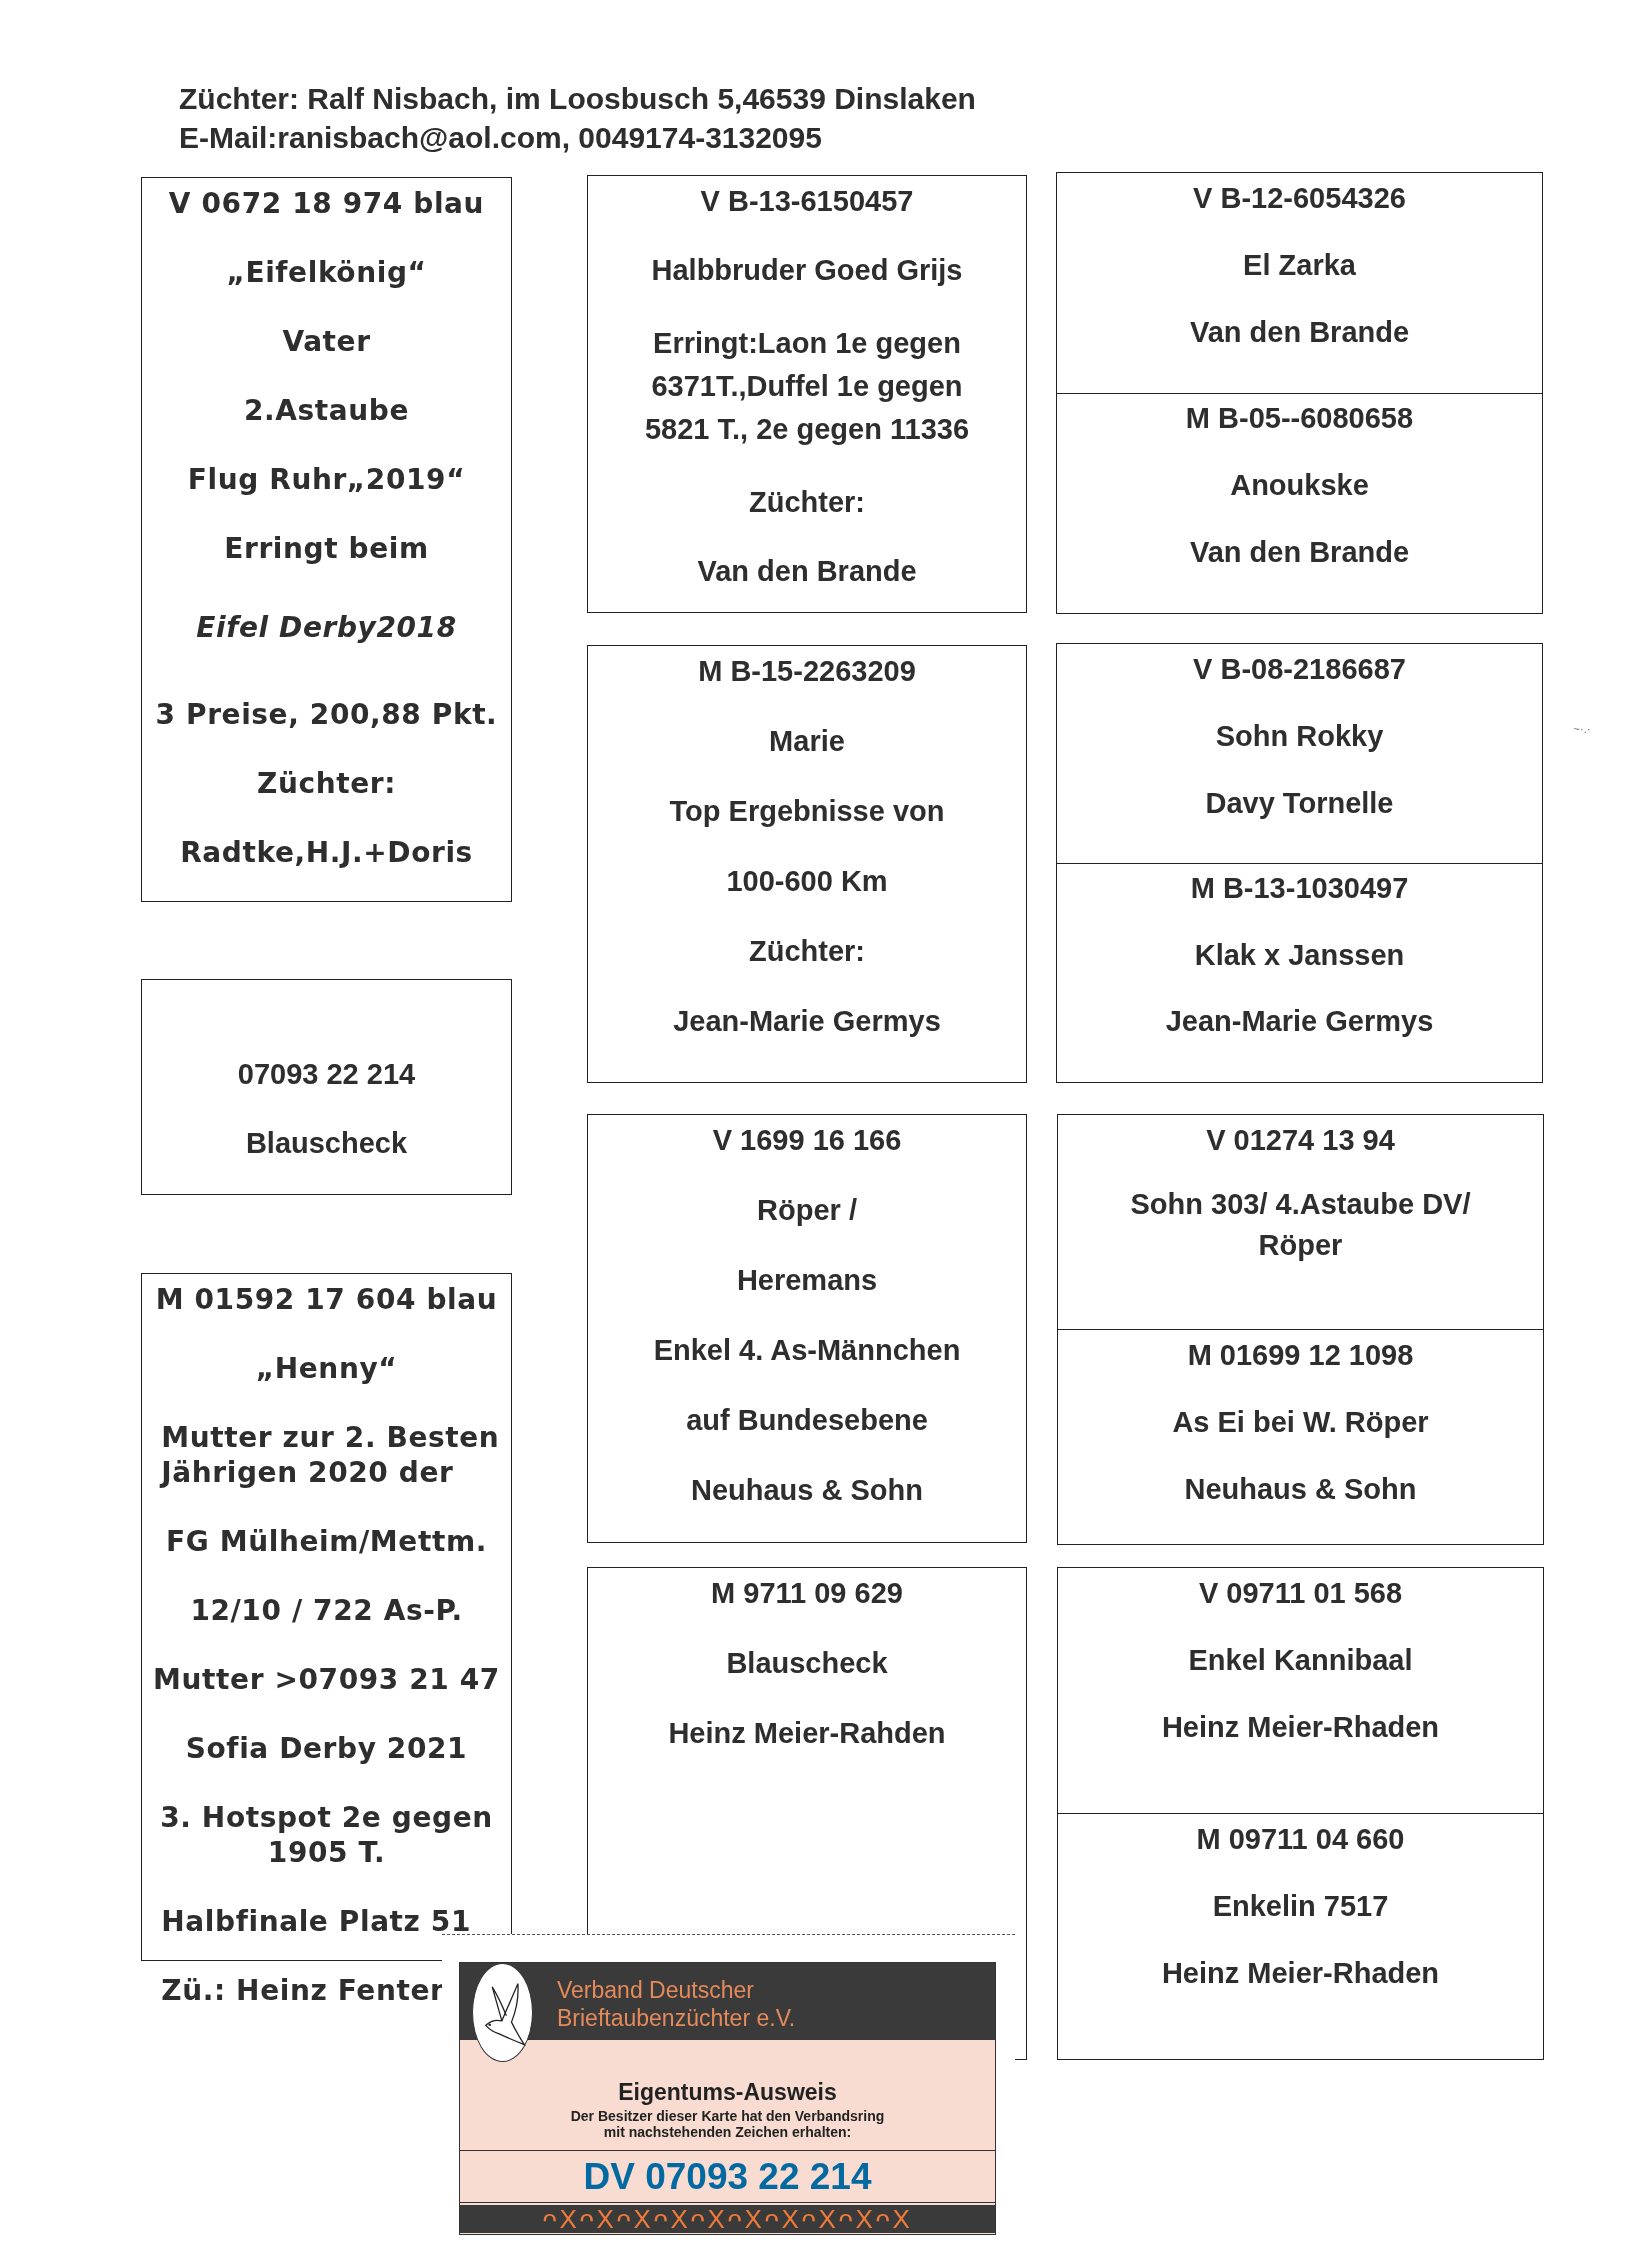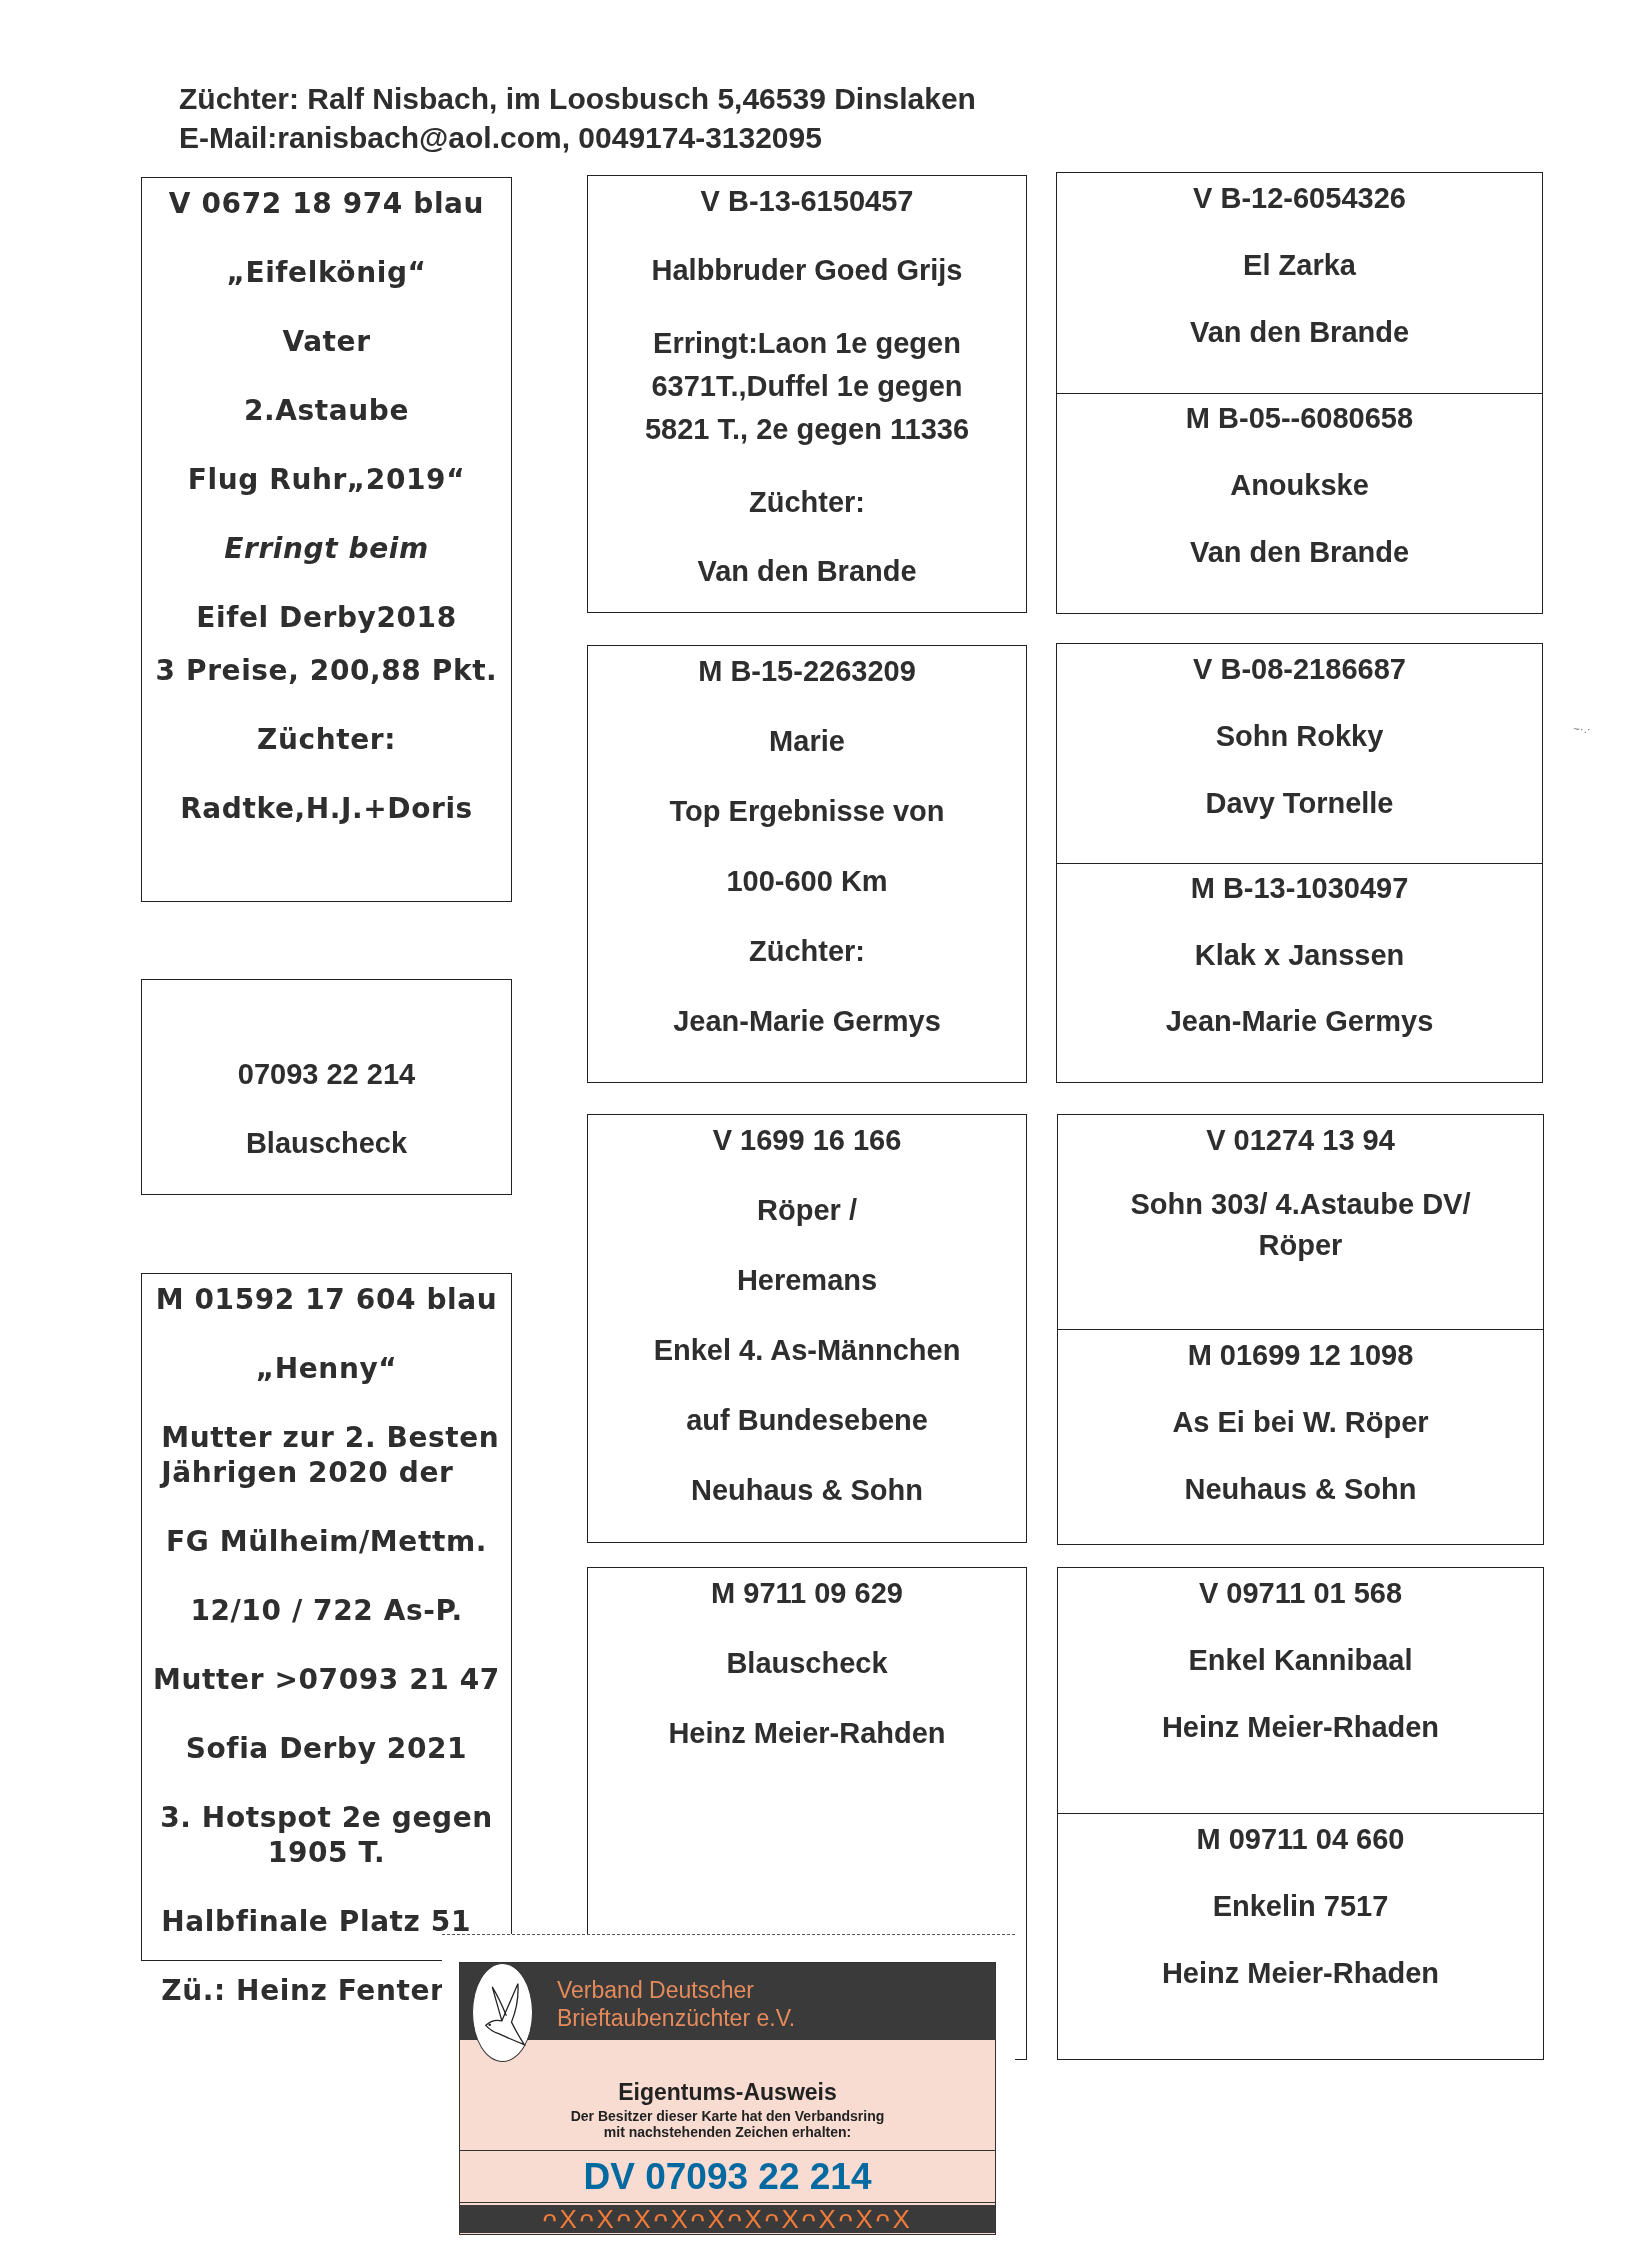--- a/index.html
+++ b/index.html
@@ -60,22 +60,22 @@
   <div>E-Mail:ranisbach@aol.com, 0049174-3132095</div>
 </div>
 
 <div class="box wide" style="left:141px; top:177px; width:371px; height:725px;">
   <div class="sec" style="padding-top:7.7px;">
     <div class="ln" style="margin-bottom:34px;">V 0672 18 974 blau</div>
     <div class="ln" style="margin-bottom:34px;">„Eifelkönig“</div>
     <div class="ln" style="margin-bottom:34px;text-align:right;">Vater</div>
     <div class="ln" style="margin-bottom:34px;">2.Astaube</div>
     <div class="ln" style="margin-bottom:34px;">Flug Ruhr„2019“</div>
-    <div class="ln" style="margin-bottom:34px;font-style:italic;">Erringt beim</div>
-    <div class="ln" style="margin-bottom:18px;">Eifel Derby2018</div>
+    <div class="ln" style="margin-bottom:44px;">Erringt beim</div>
+    <div class="ln" style="margin-bottom:52px;font-style:italic;">Eifel Derby2018</div>
     <div class="ln" style="margin-bottom:34px;">3 Preise, 200,88 Pkt.</div>
     <div class="ln" style="margin-bottom:34px;">Züchter:</div>
     <div class="ln">Radtke,H.J.+Doris</div>
   </div>
 </div>
 
 <div class="box" style="left:141px; top:979px; width:371px; height:216px;">
   <div class="sec" style="padding-top:77px;">
     <div class="ln" style="margin-bottom:34px;">07093 22 214</div>
     <div class="ln">Blauscheck</div>

